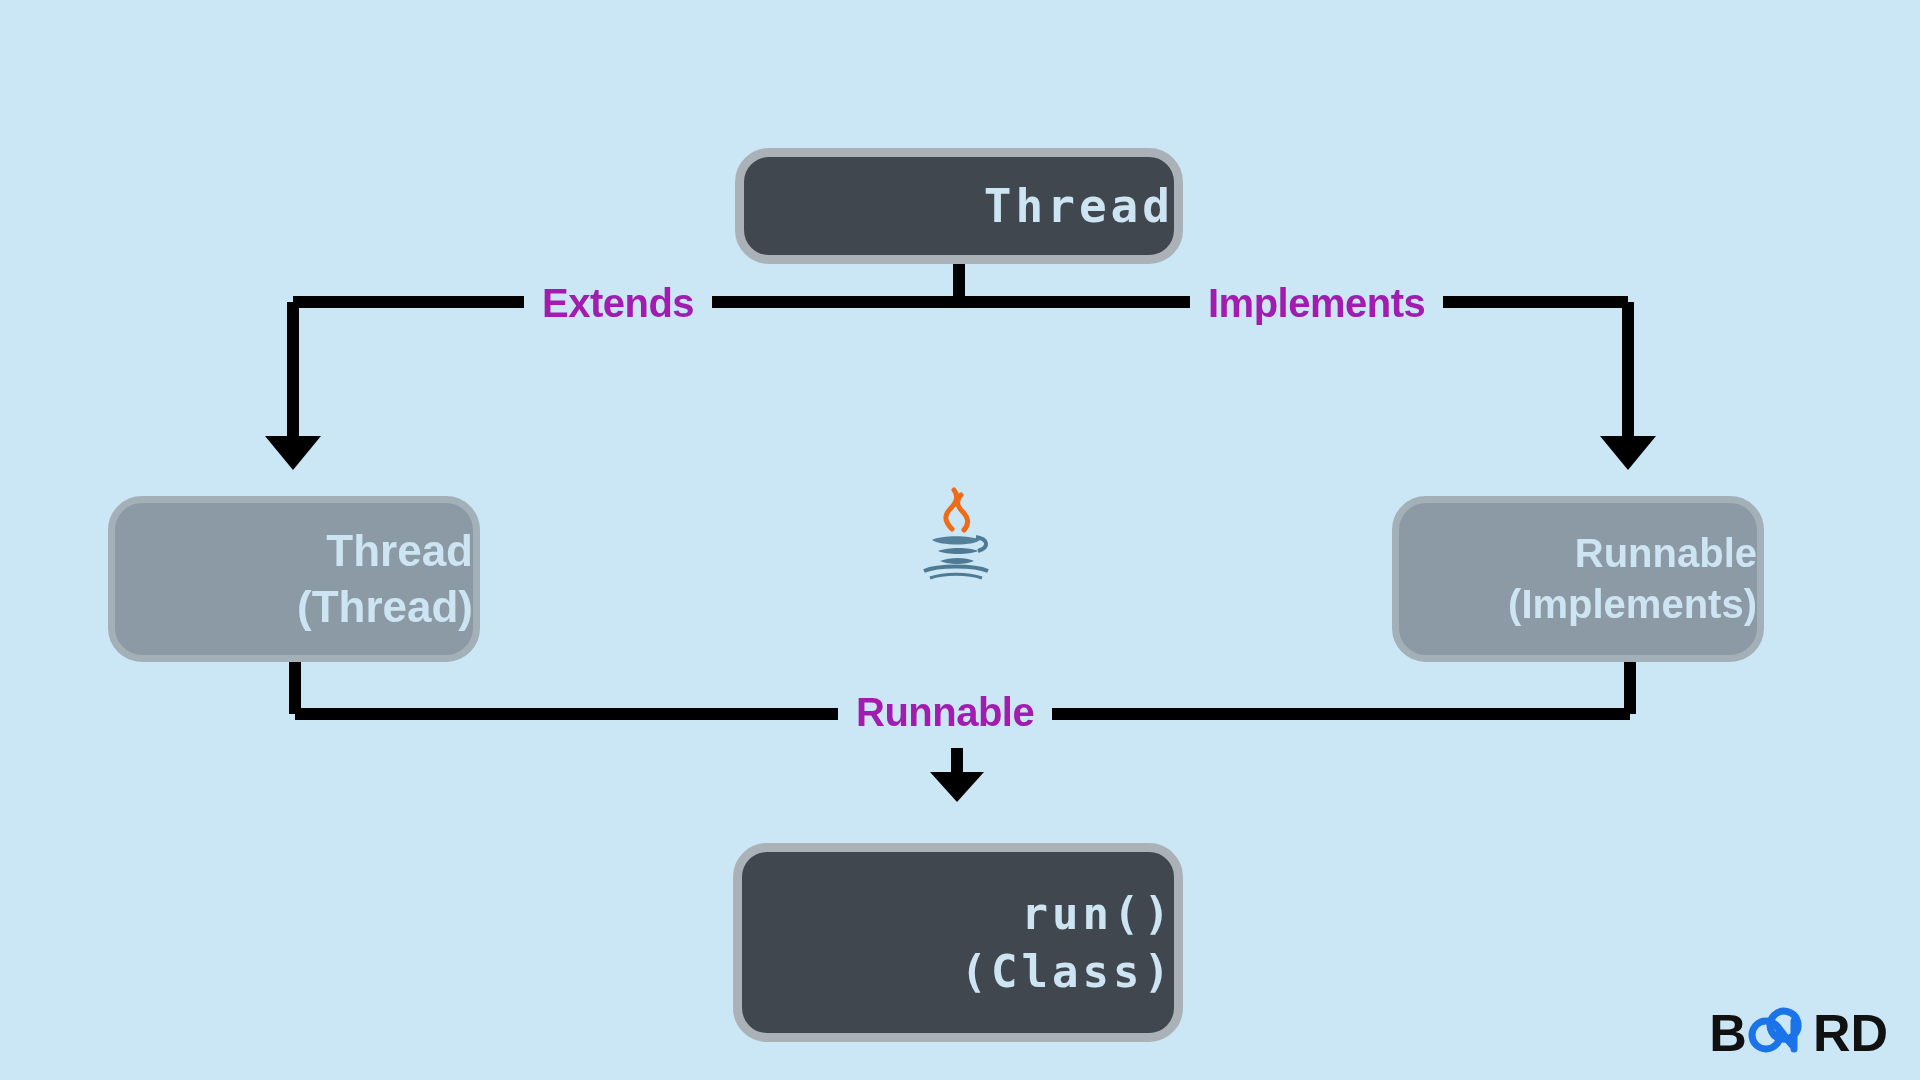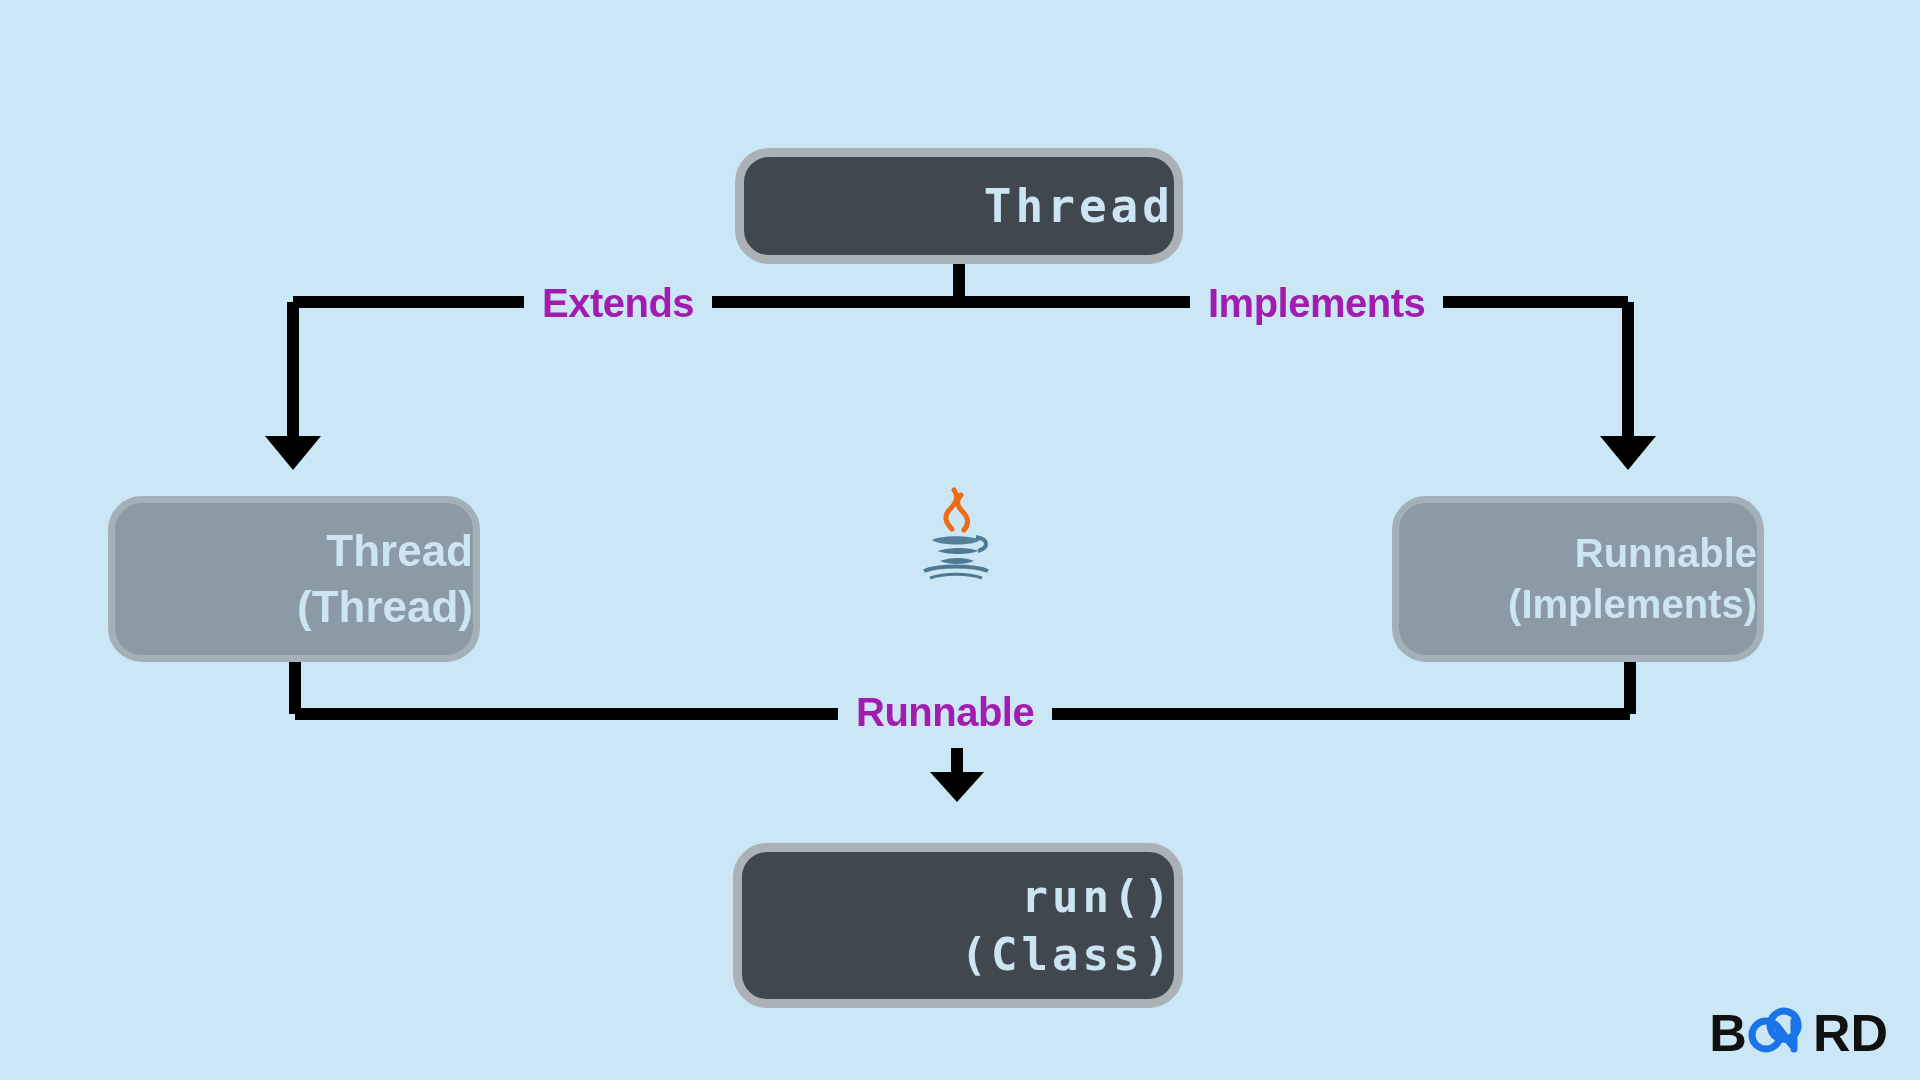--- a/index.html
+++ b/index.html
@@ -74,21 +74,21 @@
     line-height: 1.28;
   }
   #node-runnable {
     left: 1392px; top: 456px;
     width: 372px; height: 166px;
     font-size: 40px;
     line-height: 1.28;
   }
   #node-run-method {
     left: 733px; top: 803px;
-    width: 450px; height: 165px;
+    width: 450px; height: 199px;
     font-size: 44px;
     line-height: 1.3;
   }
 
   
   .edge-label {
     position: absolute;
     z-index: 4;
     color: #a21caf;
     font-family: "Liberation Sans", sans-serif;

